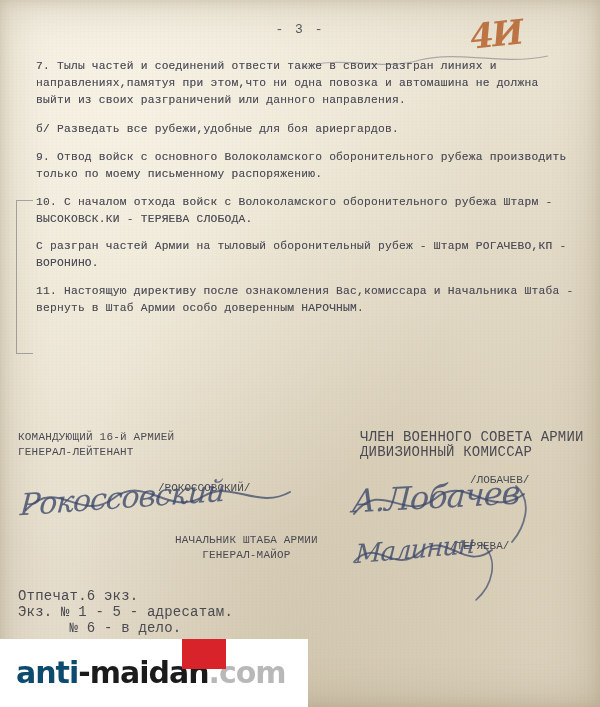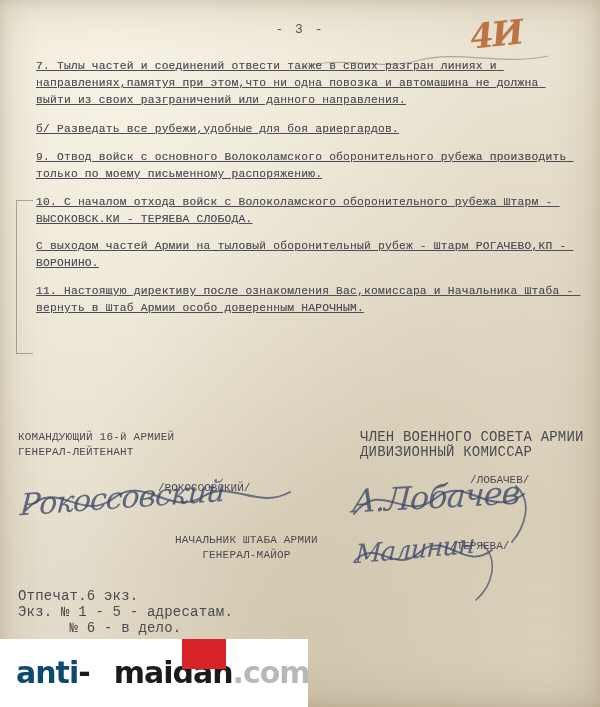--- a/index.html
+++ b/index.html
@@ -77,21 +77,20 @@
   
   .body-text {
     position: absolute;
     top: 58px;
     left: 36px;
     width: 540px;
     font-size: 11.3px;
     line-height: 17.2px;
     letter-spacing: .2px;
     color: #4c4c57;
-    text-decoration: underline;
   }
   .para {
     margin: 0 0 11px 0;
     white-space: pre-wrap;
     text-shadow: 0 0 .6px rgba(80,80,92,.45);
   }
   .para.tight { margin-bottom: 9px; }
 
   
   .margin-mark {
@@ -215,21 +214,21 @@
   .wm-text {
     font-family: "DejaVu Sans", sans-serif;
     font-weight: 700;
     font-size: 30px;
     letter-spacing: -1px;
     line-height: 1;
     white-space: nowrap;
   }
   .wm-anti { color: #0c4a6e; }
   .wm-dash { color: #1b1b1b; }
-  .wm-maidan { color: #1b1b1b; margin-left: 24px; }
+  .wm-maidan { color: #1b1b1b; }
   .wm-com { color: #b8b8b8; font-weight: 700; }
   .wm-red {
     position: absolute;
     left: 182px;
     top: 0;
     width: 44px;
     height: 30px;
     background: #d8232a;
   }
 </style>
@@ -249,21 +248,21 @@
     <path d="M2 18 C 40 4, 80 22, 120 10 C 160 0, 200 16, 248 6" fill="none" stroke="#6b6b7a" stroke-width="1.2"></path>
   </svg>
 
   <div class="margin-mark"></div>
 
   <div class="body-text">
     <p class="para">7. Тылы частей и соединений отвести также в своих разгран линиях и направлениях,памятуя при этом,что ни одна повозка и автомашина не должна выйти из своих разграничений или данного направления.</p>
     <p class="para">б/ Разведать все рубежи,удобные для боя ариергардов.</p>
     <p class="para">9. Отвод войск с основного Волоколамского оборонительного рубежа производить только по моему письменному распоряжению.</p>
     <p class="para tight">10. С началом отхода войск с Волоколамского оборонительного рубежа Штарм - ВЫСОКОВСК.КИ - ТЕРЯЕВА СЛОБОДА.</p>
-    <p class="para">С выходом частей Армии на тыловый оборонительный рубеж - Штарм РОГАЧЕВО,КП - ВОРОНИНО.</p>
+    <p class="para">С разгран частей Армии на тыловый оборонительный рубеж - Штарм РОГАЧЕВО,КП - ВОРОНИНО.</p>
     <p class="para">11. Настоящую директиву после ознакомления Вас,комиссара и Начальника Штаба - вернуть в Штаб Армии особо доверенным НАРОЧНЫМ.</p>
   </div>
 
   <div class="sig-block">
     <div class="sig-left" style="white-space:pre-line;">КОМАНДУЮЩИЙ 16-й АРМИЕЙ
 ГЕНЕРАЛ-ЛЕЙТЕНАНТ</div>
     <div class="sig-right" style="white-space:pre-line;">ЧЛЕН ВОЕННОГО СОВЕТА АРМИИ
 ДИВИЗИОННЫЙ КОМИССАР</div>
     <div class="sig-name-left">/РОКОССОВСКИЙ/</div>
     <div class="sig-name-right">/ЛОБАЧЕВ/</div>

